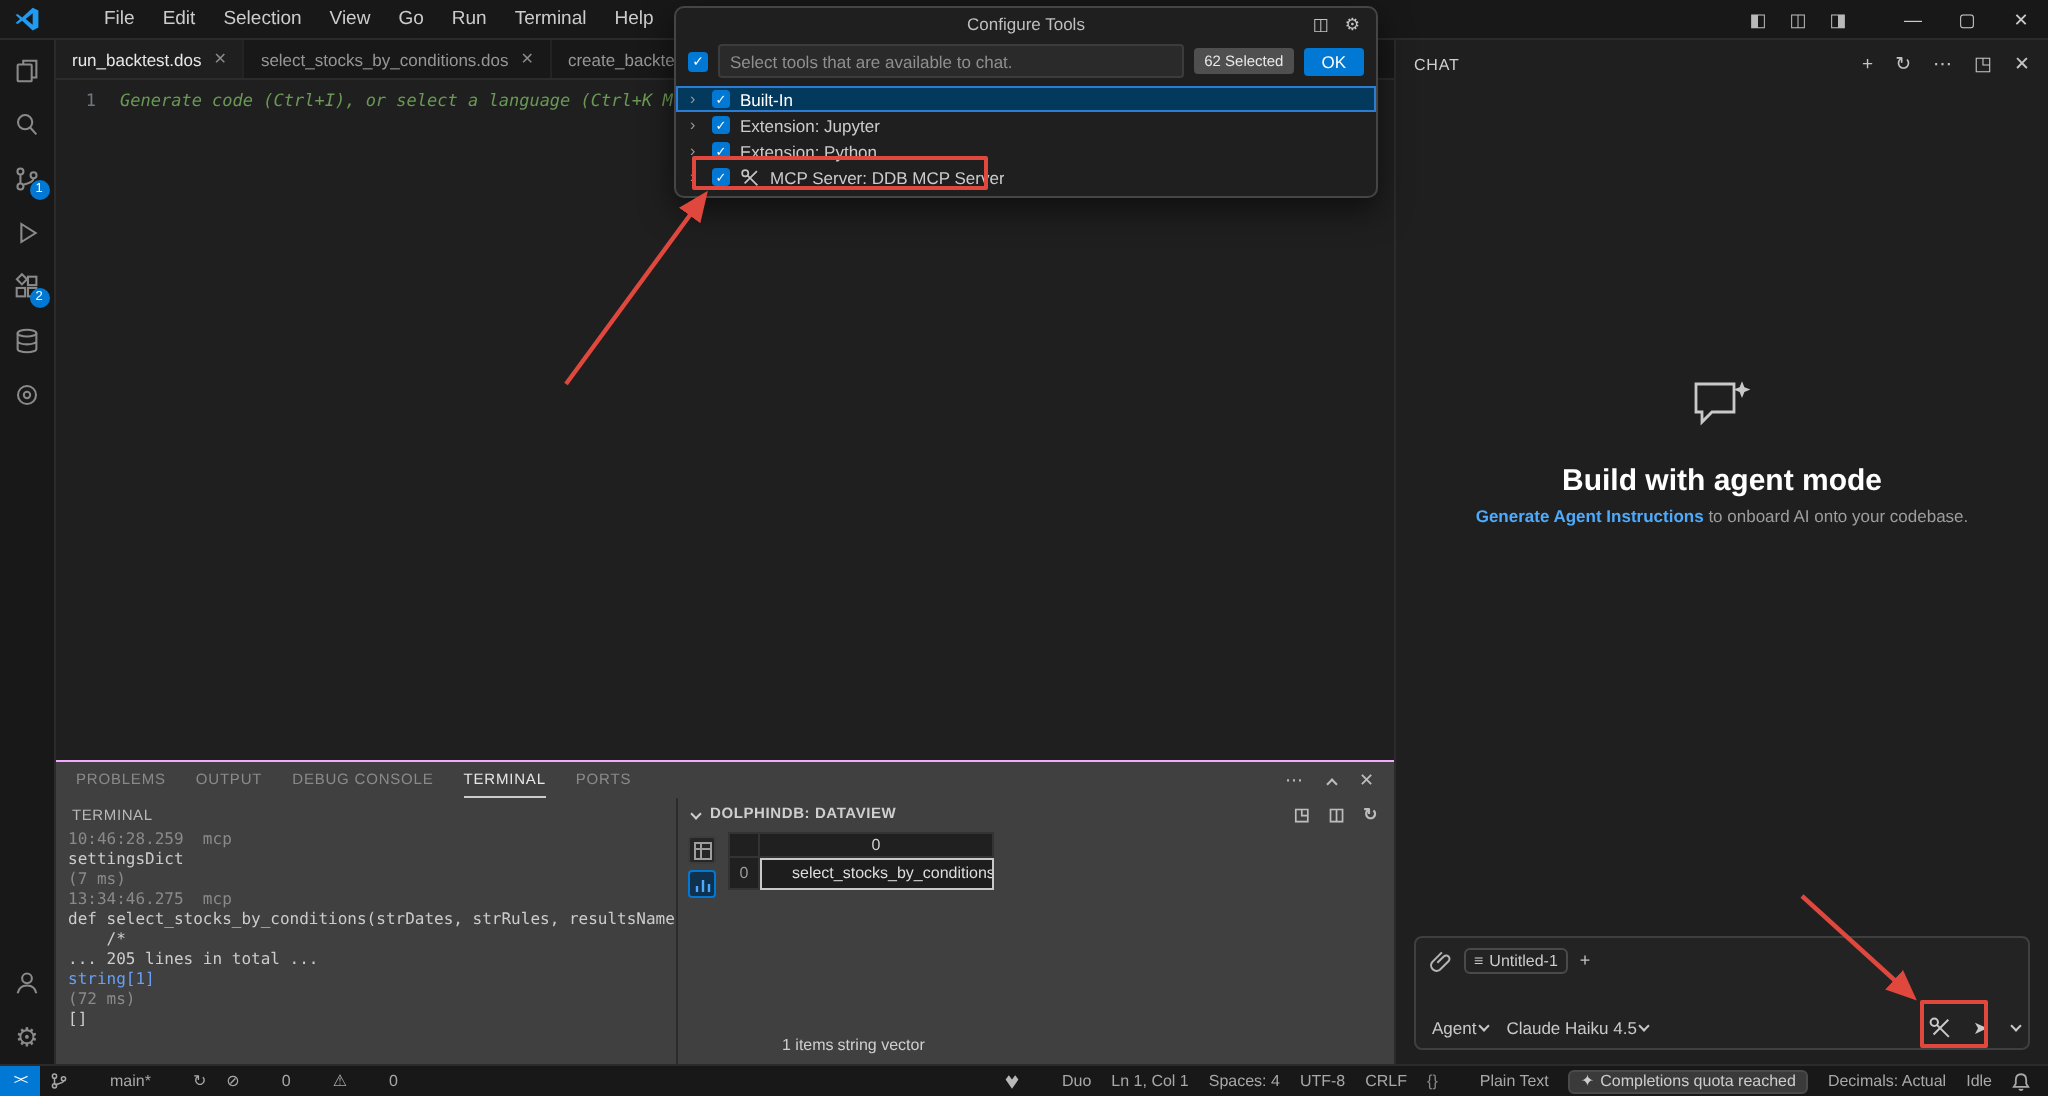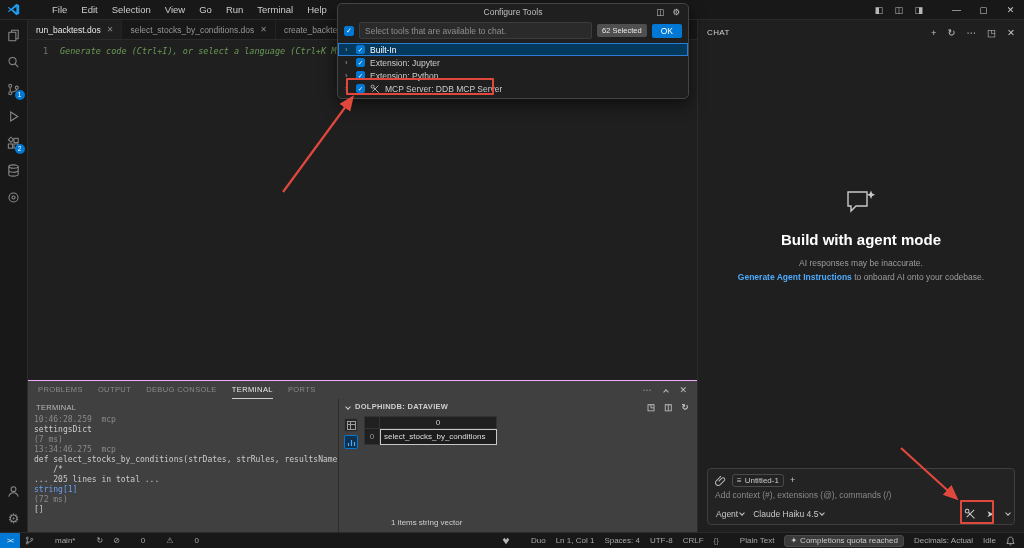--- a/index.html
+++ b/index.html
@@ -51,21 +51,21 @@
   .dv-header{display:flex;align-items:center;height:15px;padding:0 8px 0 7px;font-size:7.5px;letter-spacing:.3px;color:#cfcfcf;gap:5px;font-weight:bold;}
   .dv-actions{margin-left:auto;display:flex;gap:9px;color:#bdbdbd;font-size:8.5px;}
   .dv-toolbar{position:absolute;left:5px;top:19px;display:flex;flex-direction:column;gap:3px;}
   .dv-tool{width:14px;height:14px;background:#262626;border:1px solid #3c3c3c;display:flex;align-items:center;justify-content:center;border-radius:2px;}
   .dv-tool.active{border-color:#0078d4;background:#10314d;}
   .dv-grid{position:absolute;left:25px;top:17px;font-size:8px;color:#cccccc;}
   .dv-row{display:flex;}
   .dv-corner{width:16px;height:13px;background:#202020;border:1px solid #333333;}
   .dv-colhead{width:117px;height:13px;background:#202020;border:1px solid #333333;border-left:none;text-align:center;line-height:12px;color:#cfcfcf;}
   .dv-rowidx{width:16px;height:16px;background:#202020;border:1px solid #333333;border-top:none;text-align:center;line-height:15px;color:#9a9a9a;}
-  .dv-cell{width:117px;height:16px;border:1px solid #c8c8c8;line-height:14px;padding-left:3px;background:#1d1d1d;color:#dddddd;overflow:hidden;white-space:nowrap;}
+  .dv-cell{width:117px;height:16px;border:1px solid #c8c8c8;line-height:14px;padding-left:15px;background:#1d1d1d;color:#dddddd;overflow:hidden;white-space:nowrap;}
   .dv-footer{position:absolute;left:52px;bottom:5px;font-size:8px;color:#cfcfcf;display:flex;gap:2px;}
 
   
   .chat{position:absolute;top:20px;left:697px;width:327px;bottom:16px;background:#1f1f1f;border-left:1px solid #2b2b2b;z-index:3;}
   .chat-header{display:flex;align-items:center;height:24px;padding:0 9px;gap:16px;}
   .chat-title{color:#cfcfcf;font-size:8px;letter-spacing:.4px;}
   .chat-actions{margin-left:auto;display:flex;gap:11px;color:#c3c3c3;font-size:9.5px;align-items:center;}
   .chat-empty{position:absolute;top:168px;left:0;right:0;text-align:center;}
   .ce-title{margin-top:11px;font-size:15px;font-weight:bold;color:#ffffff;}
   .ce-sub{margin-top:10px;font-size:8.5px;color:#9d9d9d;}
@@ -347,40 +347,38 @@
       </span>
     </div>
     <div class="chat-empty">
       <span style="display:inline-block">
         <svg width="34" height="30" viewBox="0 0 34 30" fill="none" stroke="#c9c9c9" stroke-width="1.4">
             <path d="M4 4h19v14H12l-5 5v-5H4z"></path>
             <path d="M27 2.6l1.2 3 3 1.2-3 1.2-1.2 3-1.2-3-3-1.2 3-1.2z" fill="#c9c9c9" stroke="none"></path>
           </svg>
       </span>
       <div class="ce-title">Build with agent mode</div>
-      <div class="ce-sub">AI responses may be inaccurate.</div>
       <div class="ce-link-line">
         <span class="link">Generate Agent Instructions</span>
         <span>to onboard AI onto your codebase.</span>
       </div>
     </div>
     <div class="chat-box">
       <div class="cb-row1">
         <span style="display:flex">
           <svg width="11" height="11" viewBox="0 0 12 12" fill="none" stroke="#b5b5b5" stroke-width="1.1">
               <path d="M4 7l3.5-3.5a1.8 1.8 0 0 1 2.6 2.6L5.4 10.8A3 3 0 0 1 1.2 6.6L6.5 1.3"></path>
             </svg>
         </span>
         <span class="chip">
           <span>≡</span>
           <span>Untitled-1</span>
         </span>
         <span class="cb-add">+</span>
       </div>
-      <input class="cb-input" placeholder="Add context (#), extensions (@), commands (/)" style="">
       <div class="cb-row3">
         <span><span>Agent</span><span class="chev"></span></span>
         <span><span>Claude Haiku 4.5</span><span class="chev"></span></span>
         <span class="cb-right">
           <span style="display:flex">
             <svg width="12" height="12" viewBox="0 0 13 13" fill="none" stroke="#c9c9c9" stroke-width="1.1">
                 <circle cx="3.4" cy="3.4" r="2"></circle>
                 <path d="M4.8 4.8 11.3 11.3M11 2 3 10"></path>
               </svg>
           </span>

